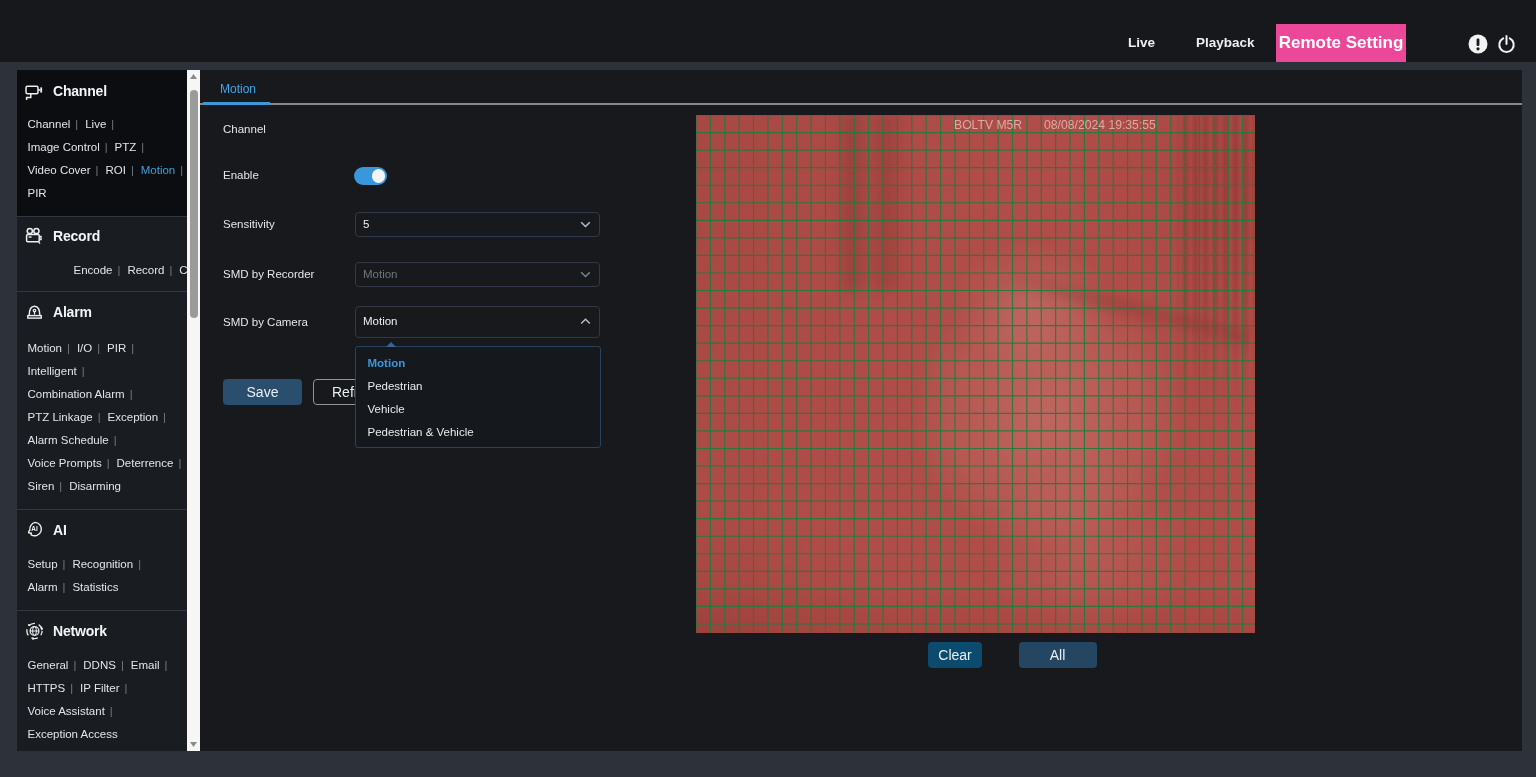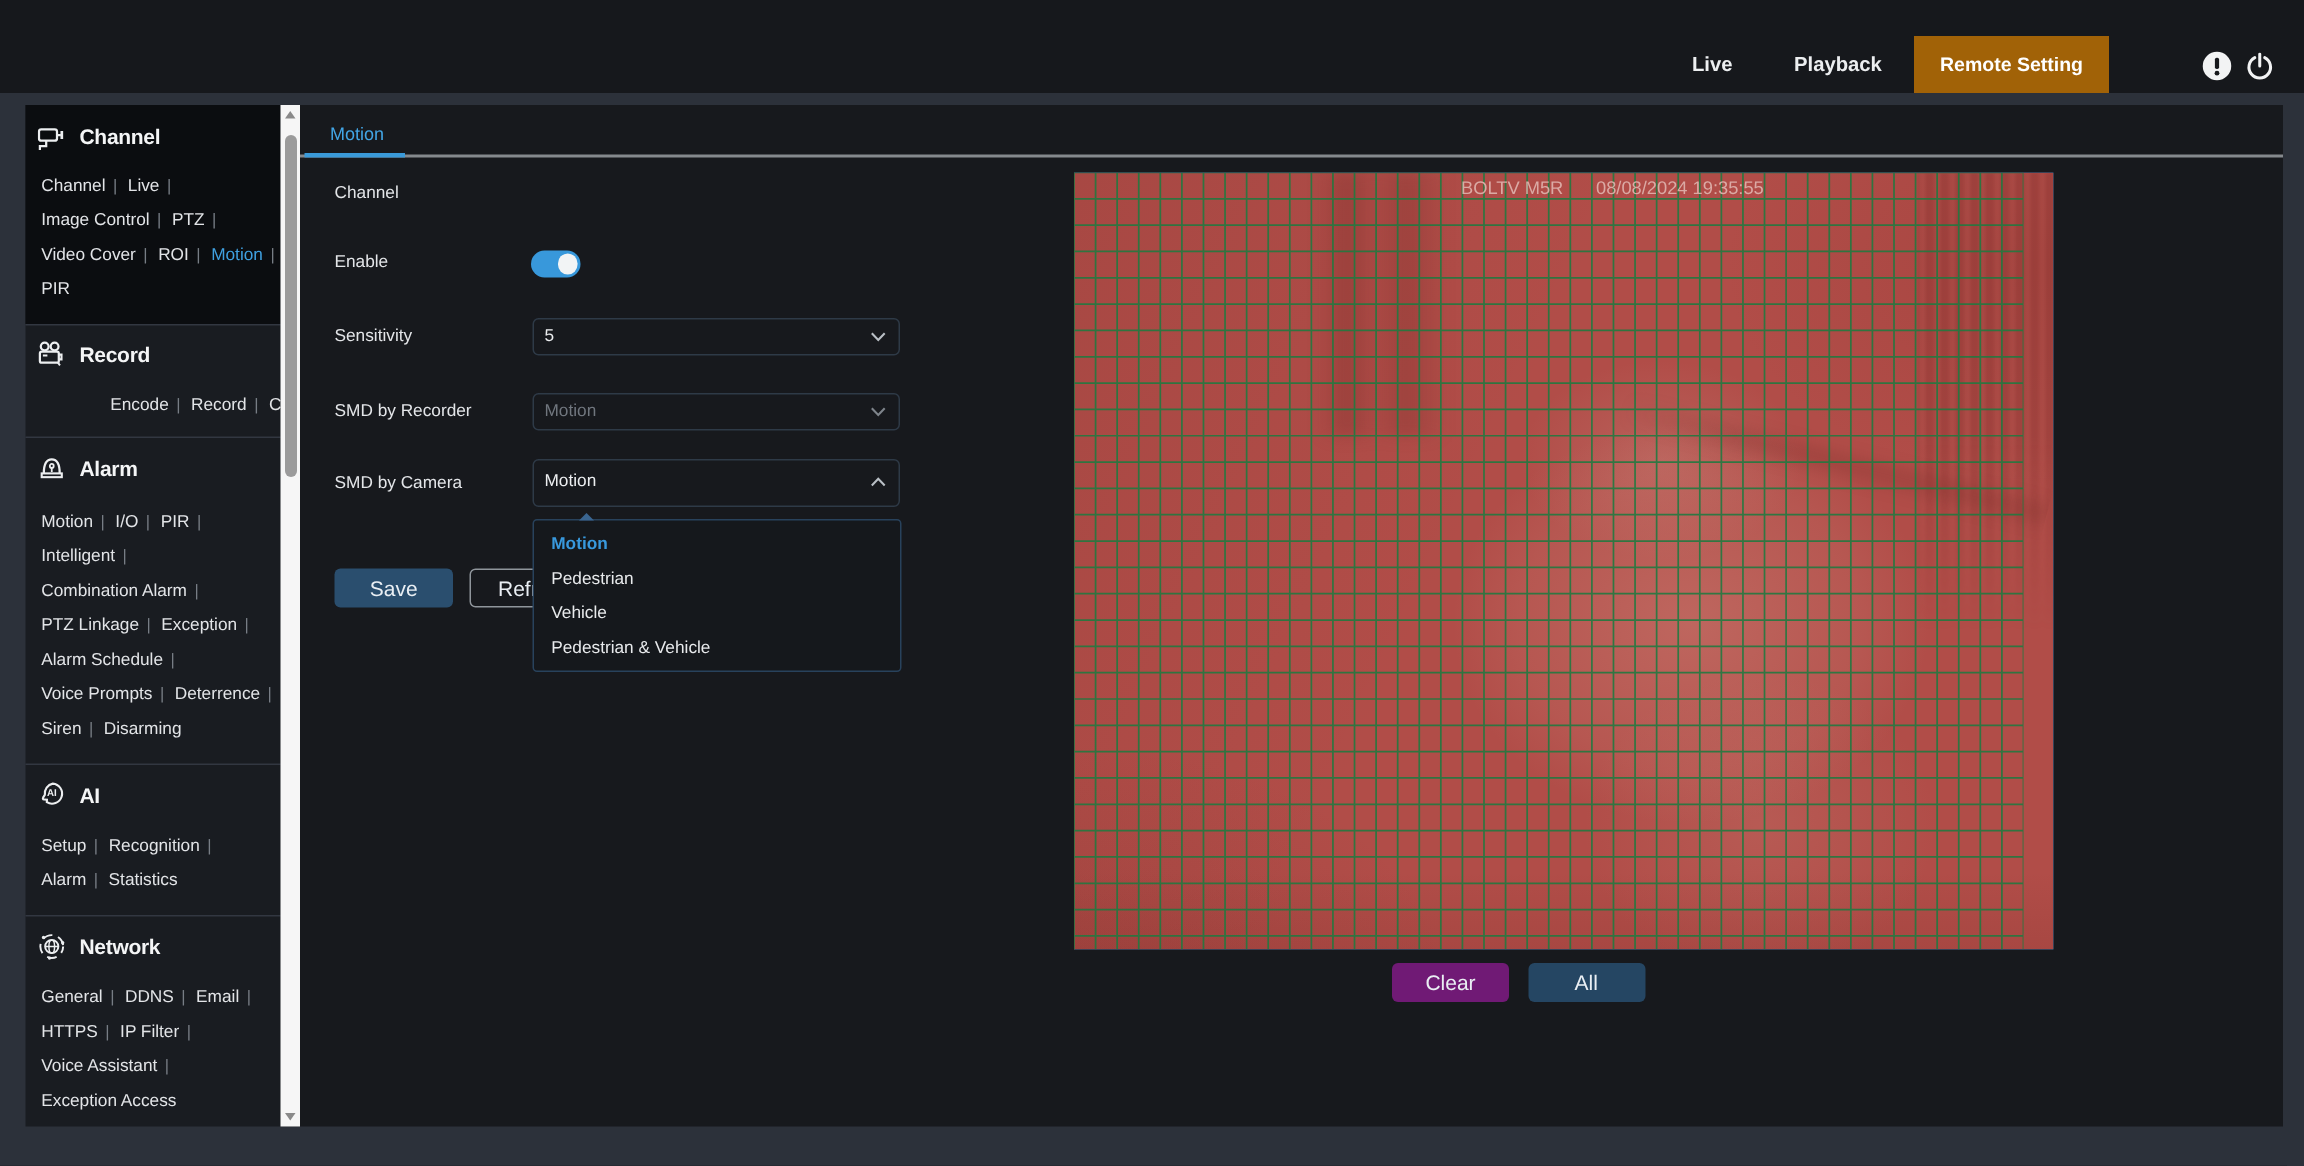--- a/index.html
+++ b/index.html
@@ -1,21 +1,21 @@
 <!DOCTYPE html>
 <html><head>
 <meta charset="utf-8">
 <style>
 * { margin:0; padding:0; box-sizing:border-box; }
 html,body { width:1536px; height:777px; background:#2c313a; font-family:"Liberation Sans",sans-serif; overflow:hidden; }
 .abs { position:absolute; }
 
 #topbar { position:absolute; left:0; top:0; width:1536px; height:62px; background:#16181c; }
 .navitem { position:absolute; top:24px; height:38px; line-height:38px; color:#eceef0; font-size:13.5px; font-weight:bold; }
-#btn-remote { position:absolute; left:1276px; top:24px; width:130px; height:38px; background:#a16207; color:#fff; font-size:13px; font-weight:bold; text-align:center; line-height:38px; }
+#btn-remote { position:absolute; left:1276px; top:24px; width:130px; height:38px; background:#ec4899; color:#fff; font-size:17px; font-weight:bold; text-align:center; line-height:38px; }
 
 #sidebar { position:absolute; left:17px; top:70px; width:183px; height:681px; background:#191c21; }
 #sb-active { position:absolute; left:0; top:0; width:170px; height:146px; background:#0b0d10; }
 .sb-sep { position:absolute; left:0; width:170px; height:1px; background:#323741; }
 .sb-head { position:absolute; left:36px; color:#f4f5f6; font-size:14px; font-weight:bold; letter-spacing:-0.2px; white-space:nowrap; }
 .sb-icon { position:absolute; left:8px; }
 .sb-line { position:absolute; left:10.5px; color:#e2e4e7; font-size:11.5px; white-space:nowrap; }
 .sb-line b { font-weight:normal; color:#777d85; margin:0 7px 0 5px; font-size:11px; }
 .sb-line .on { color:#3fa0e0; }
 
@@ -38,25 +38,25 @@
 
 .btn { position:absolute; height:26px; border-radius:4px; color:#e9eef3; font-size:14px; text-align:center; line-height:26px; }
 #btn-save { left:23px; top:308.5px; width:79px; background:#2a4e6e; }
 #btn-refresh { left:113px; top:308.5px; width:87px; background:transparent; border:1px solid #8f959b; line-height:24px; }
 
 #dropdown { position:absolute; left:154.5px; top:276px; width:246px; height:102px; background:#15181c; border:1px solid #28425c; border-radius:3px; }
 #dd-notch { position:absolute; left:30px; top:-5px; width:0; height:0; border-left:5px solid transparent; border-right:5px solid transparent; border-bottom:5px solid #3a6590; }
 .dd-item { position:absolute; left:12px; font-size:11.5px; color:#e8eaec; white-space:nowrap; }
 .dd-item.sel { color:#3898dc; font-weight:bold; }
 
-#video { position:absolute; left:516px; top:45px; width:653px; height:518px; background:#0369a1; overflow:hidden; }
+#video { position:absolute; left:496px; top:45px; width:559px; height:518px; background:#7f1d1d; overflow:hidden; }
 .vlayer { position:absolute; left:0; top:0; width:100%; height:100%; }
 .osd { position:absolute; top:2.5px; color:rgba(222,178,172,0.92); font-size:12.2px; white-space:nowrap; }
 
-#btn-clear { left:728px; top:571.5px; width:78px; background:#701a75; }
+#btn-clear { left:728px; top:571.5px; width:54px; background:#0c4a6e; }
 #btn-all { left:818.5px; top:571.5px; width:78px; background:#254663; }
 </style>
 </head>
 <body>
 <div id="topbar">
   <div class="navitem" style="left:1128px;">Live</div>
   <div class="navitem" style="left:1196px;">Playback</div>
   <div id="btn-remote">Remote Setting</div>
   <svg class="abs" style="left:1468px; top:34px;" width="20" height="20" viewBox="0 0 20 20">
     <circle cx="10" cy="10" r="9.5" fill="#f2f3f4"></circle>

